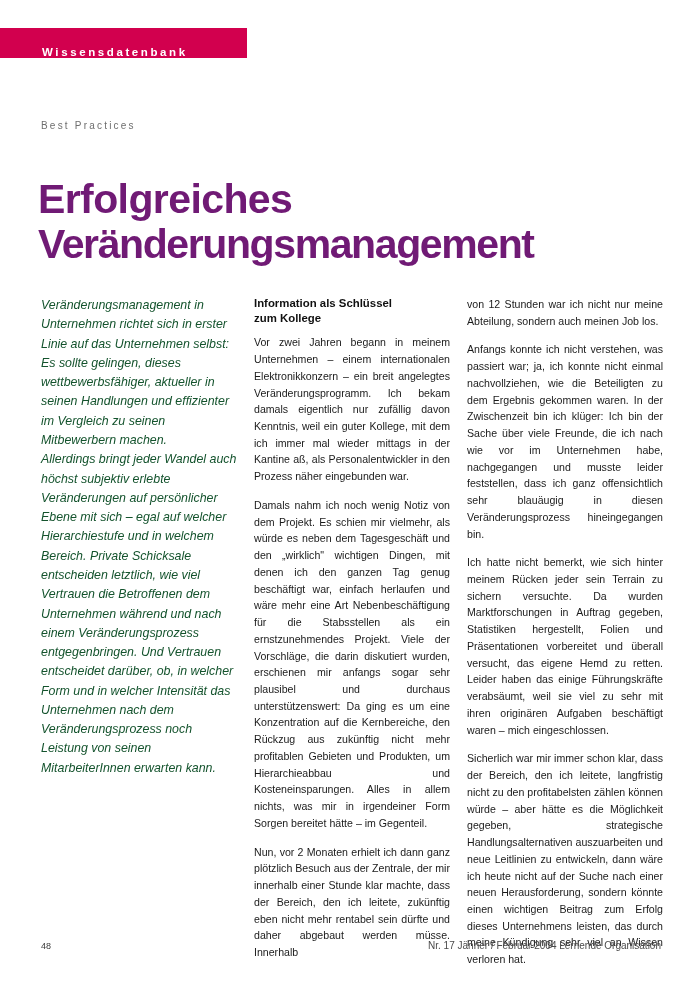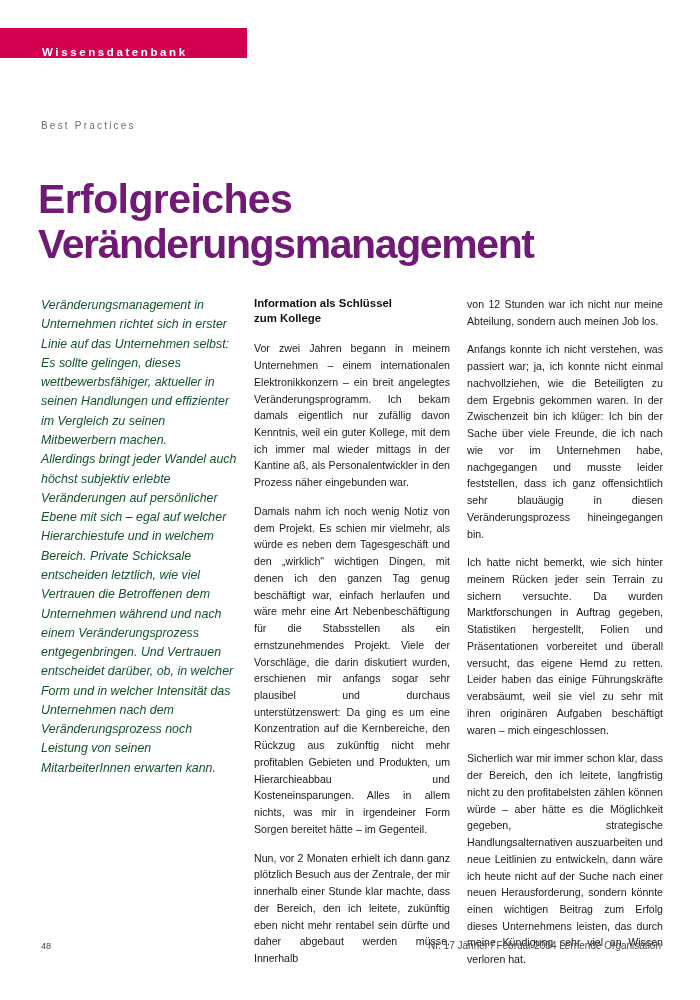--- a/index.html
+++ b/index.html
@@ -107,21 +107,21 @@
   .col-body p {
     margin: 0 0 12px 0;
   }
   .col-body p:last-child {
     margin-bottom: 16px;
   }
   .section-heading {
     font-size: 11.4px;
     font-weight: 700;
     line-height: 1.33;
-    margin: 0 0 14px 0;
+    margin: 0 0 8px 0;
     color: #111;
     text-align: left;
   }
 
   
   .footer {
     position: absolute;
     left: 41px;
     top: 940px;
     width: 620px;

